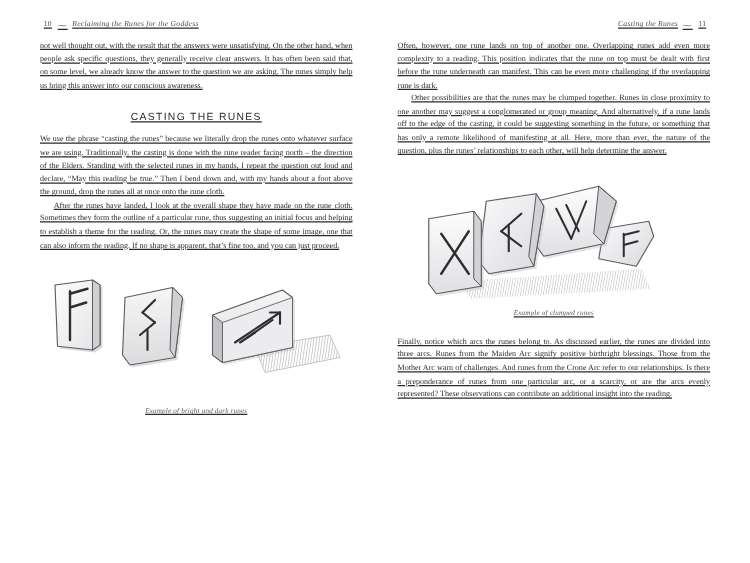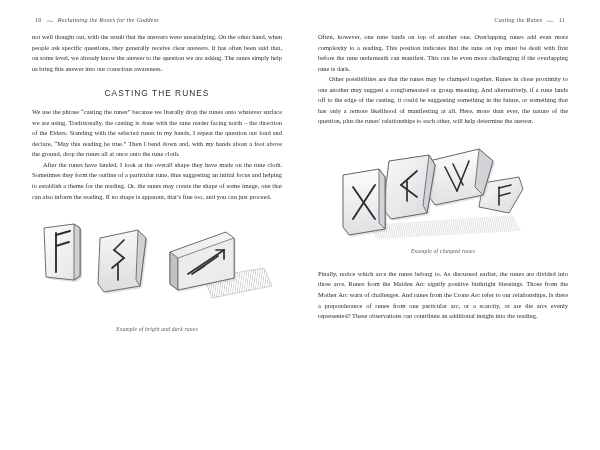--- a/index.html
+++ b/index.html
@@ -13,20 +13,21 @@
     overflow: hidden;
     font-family: "Liberation Serif", "DejaVu Serif", serif;
     color: #2a2a2a;
   }
   .spread {
     position: relative;
     width: 600px;
     height: 450px;
     background: #ffffff;
     display: flex;
+    text-decoration: underline;
   }
   .page {
     position: relative;
     width: 300px;
     height: 450px;
     box-sizing: border-box;
     background: #ffffff;
   }
   .page-left  { padding: 14px 18px 16px 32px; }
   .page-right { padding: 14px 32px 16px 18px; }

